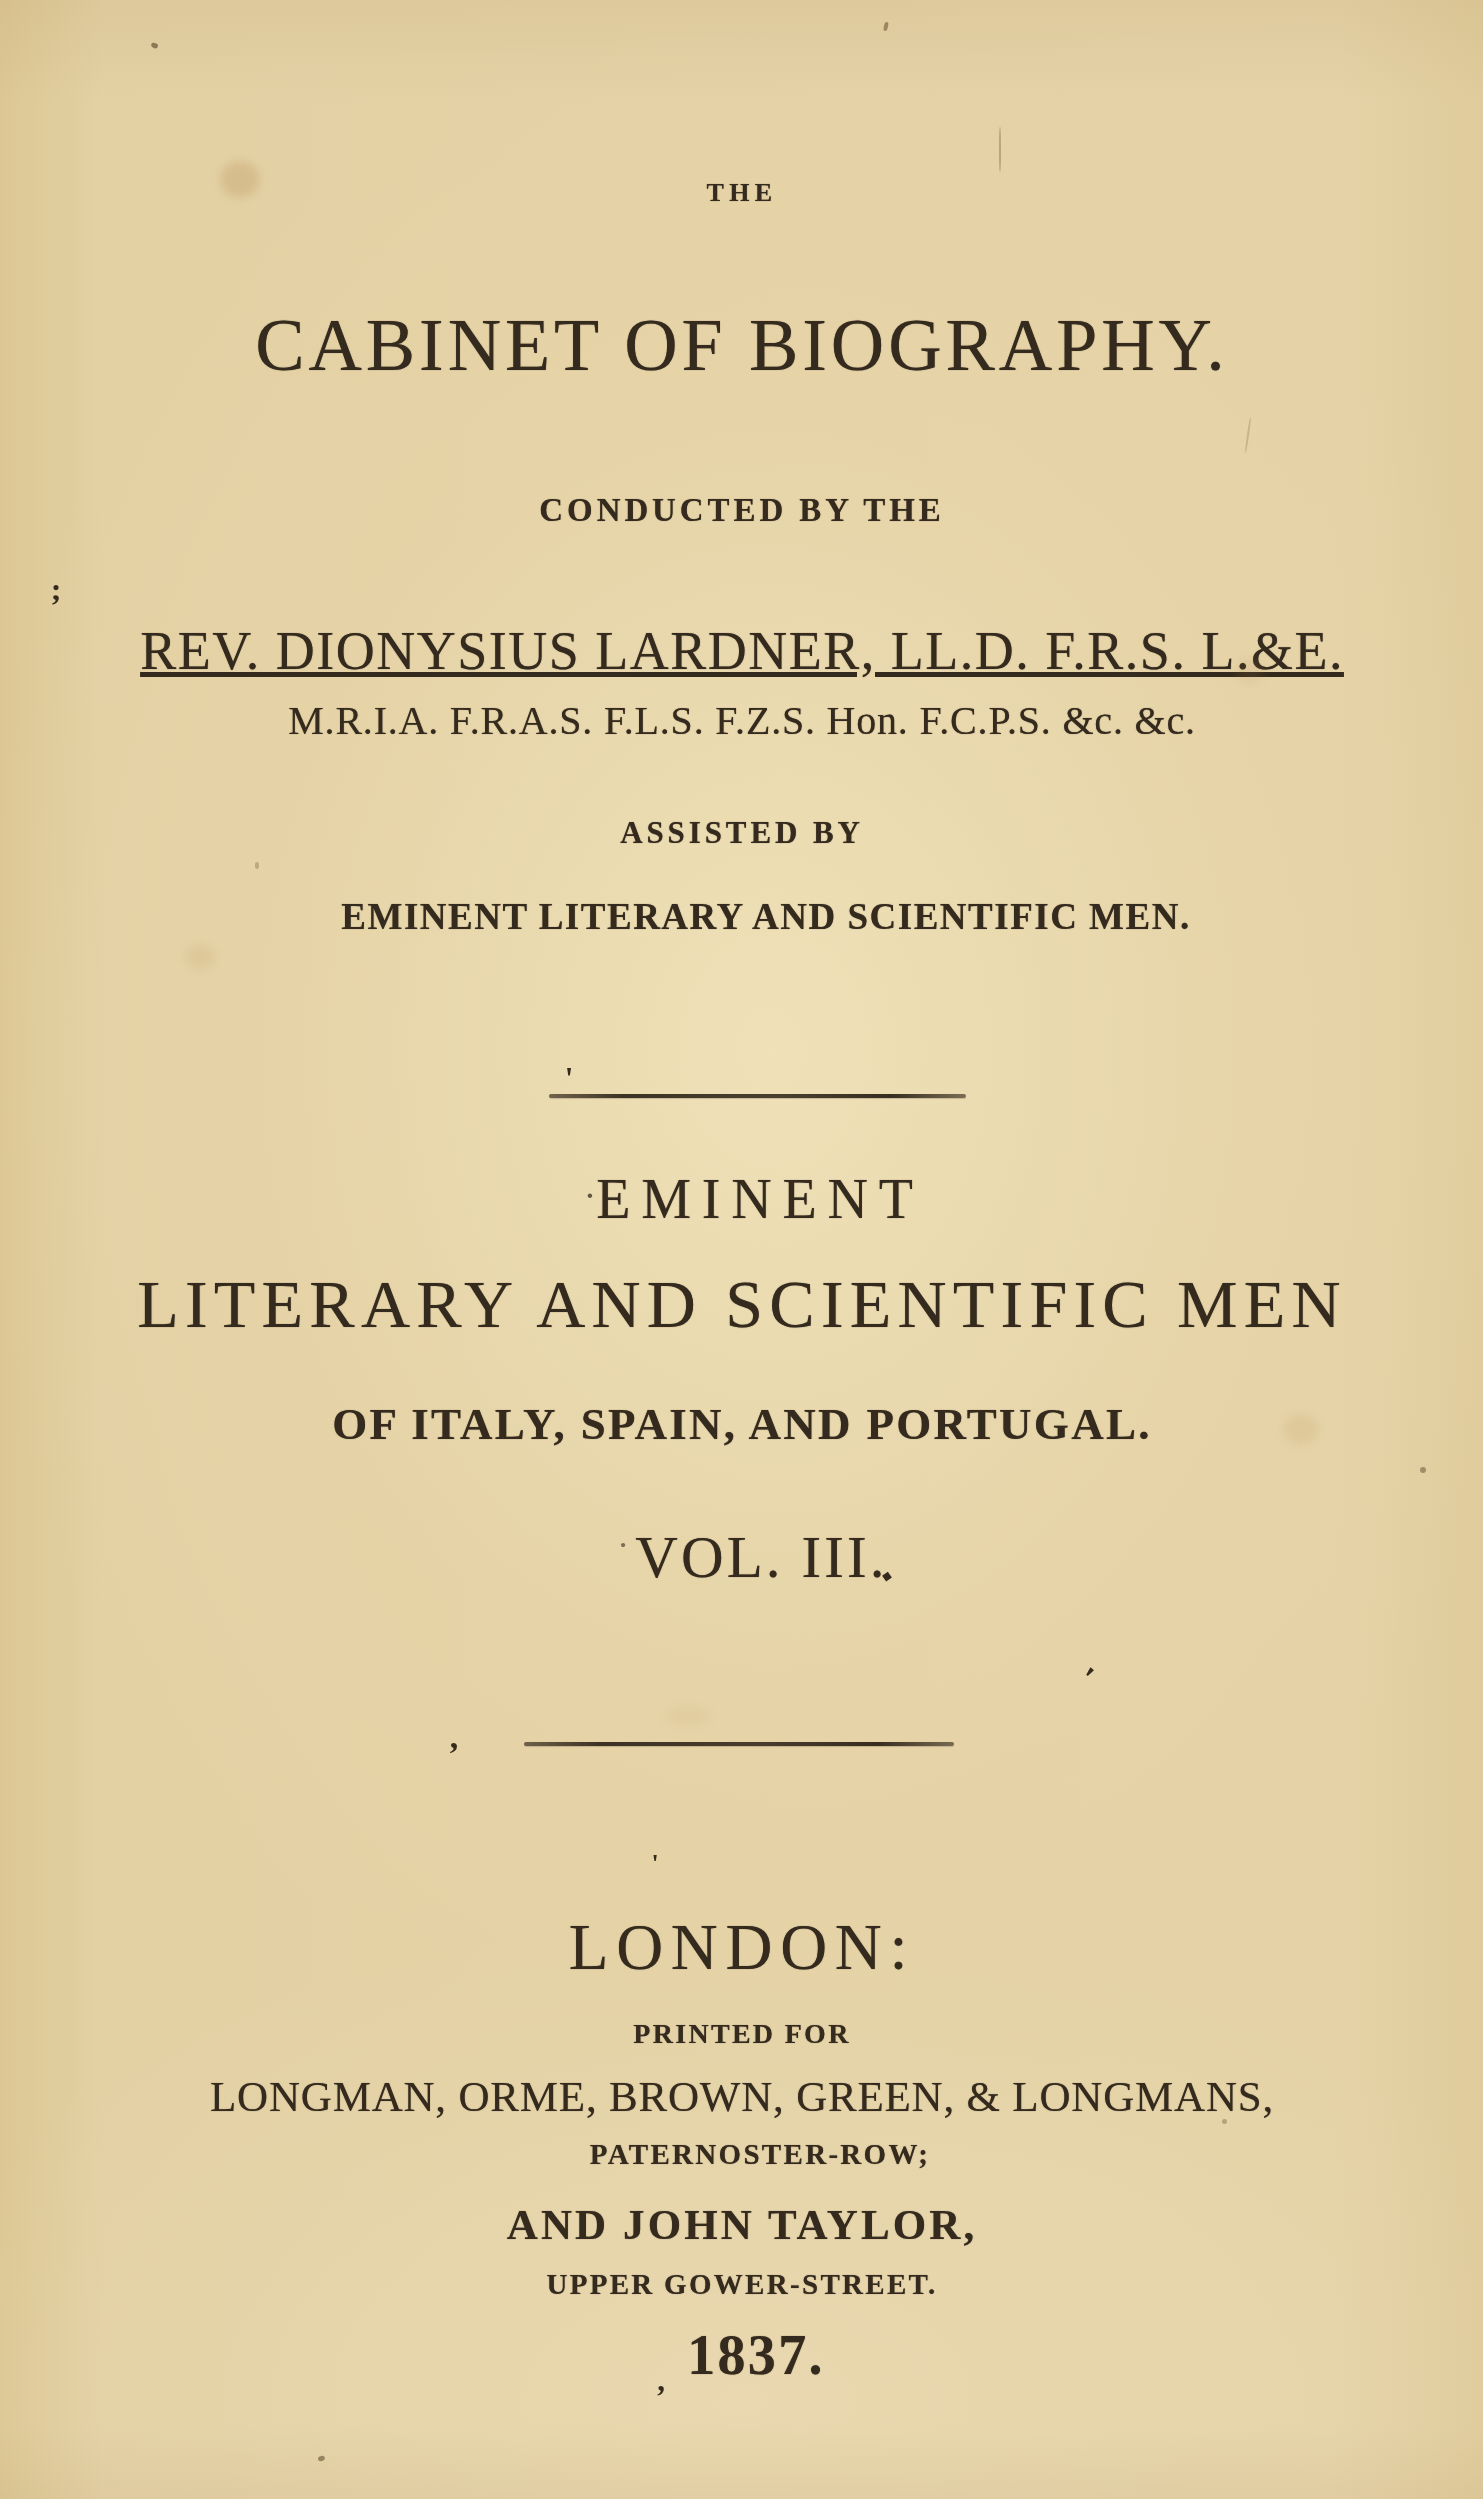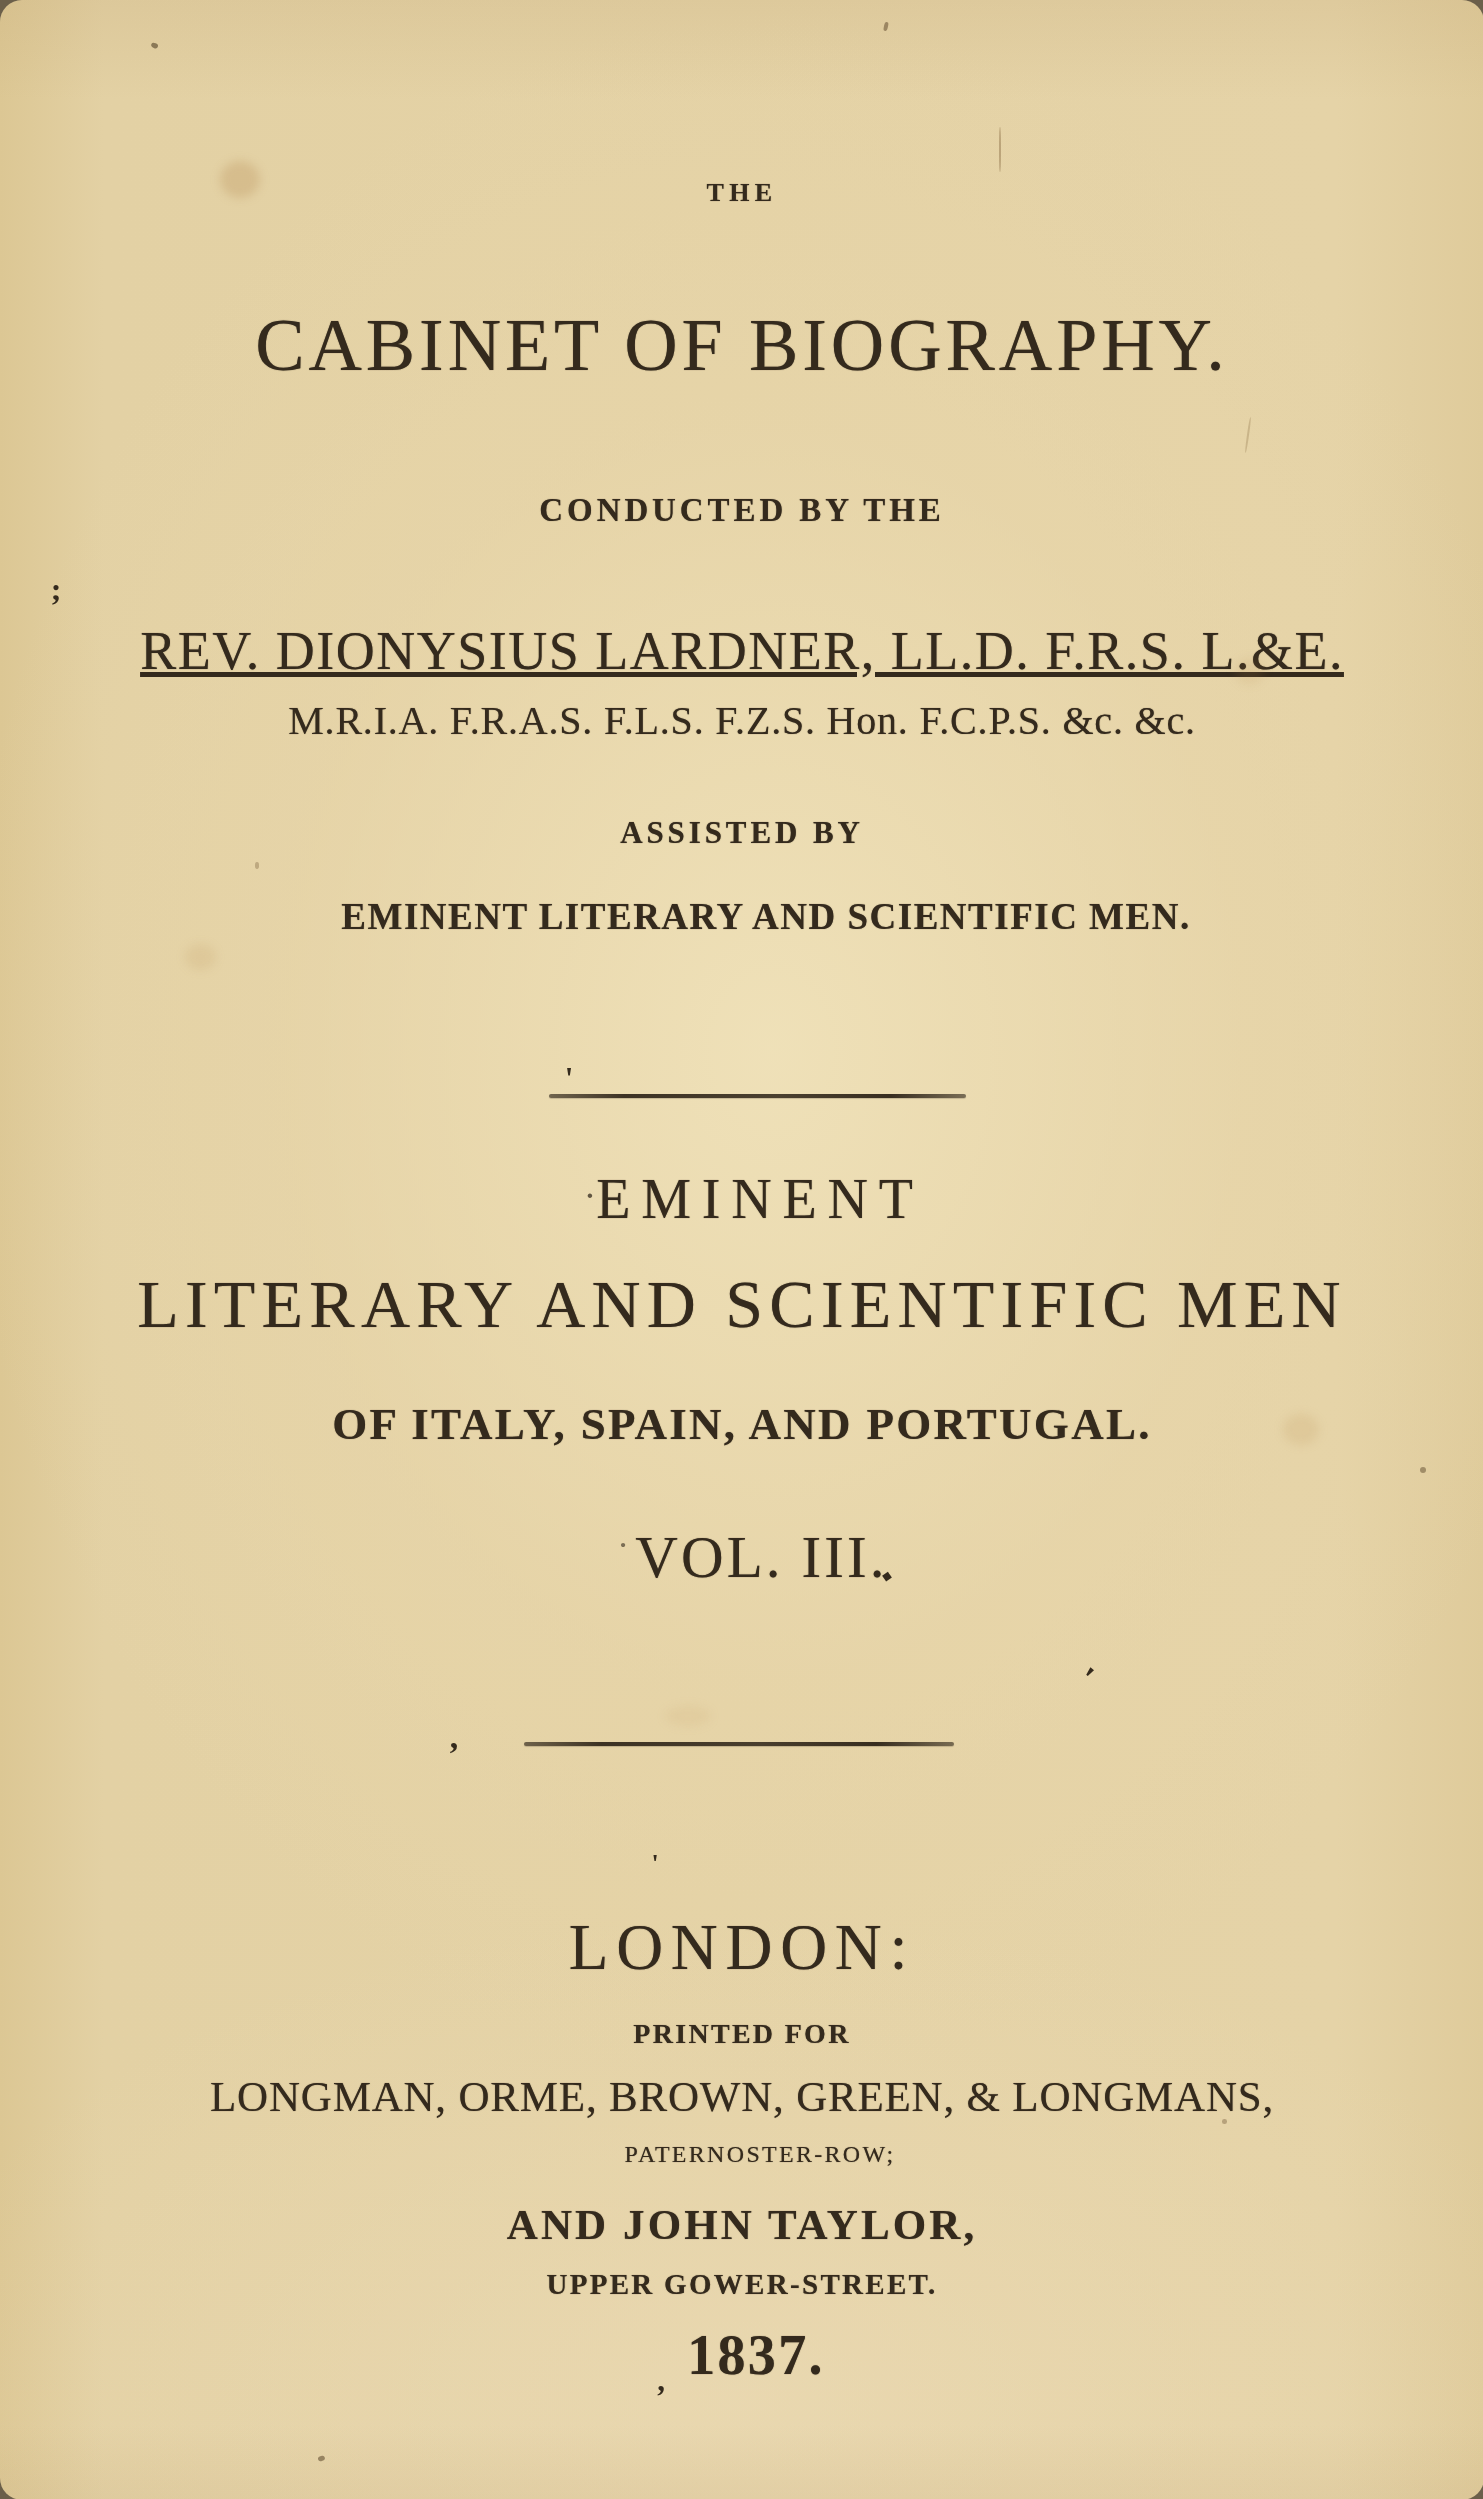--- a/index.html
+++ b/index.html
@@ -7,21 +7,20 @@
     position:relative;
     width:1484px;height:2500px;
     margin:0 auto;
     overflow:hidden;
     font-family:"Liberation Serif","DejaVu Serif",serif;
     color:#342a1d;
     background:
       radial-gradient(ellipse 1082px 1391px at 52% 42%, rgba(240,226,186,.9) 0%, rgba(232,214,170,.55) 45%, rgba(226,206,157,0) 75%),
       radial-gradient(ellipse 1236px 695px at 50% 96%, rgba(236,219,182,.6) 0%, rgba(236,219,182,0) 70%),
       linear-gradient(90deg, #dcc794 0%, #e3d1a4 7%, #e5d3a7 90%, #dfcb9b 100%);
-    border-radius: 22px;
   }
   
   #page:before{
     content:"";position:absolute;inset:0;pointer-events:none;
     background:
       linear-gradient(180deg, rgba(190,160,110,.18) 0%, rgba(190,160,110,0) 4%, rgba(190,160,110,0) 97%, rgba(190,160,110,.15) 100%);
   }
   .line{
     position:absolute;left:0;right:0;
     text-align:center;
@@ -36,21 +35,21 @@
   .honors        {top:720px; font-size:40px; font-weight:normal; letter-spacing:0.8px;}
   .assisted      {top:833px; font-size:31px; font-weight:bold; letter-spacing:3.9px;}
   .assistants    {top:916px; font-size:37px; font-weight:bold; letter-spacing:1.5px;padding-left:48px;}
   .series-kicker {top:1199px; font-size:56px; font-weight:normal; letter-spacing:10.8px; margin-left:36px;}
   .series-title  {top:1304px; font-size:68px; font-weight:normal; letter-spacing:6.2px;}
   .series-sub    {top:1424px; font-size:45px; font-weight:bold; letter-spacing:2.3px;}
   .volume        {top:1548px; font-size:59px; font-weight:normal; letter-spacing:3.1px; margin-left:39px;margin-top:9px;}
   .city          {top:1947px; font-size:65px; font-weight:normal; letter-spacing:7.7px;}
   .printed-for   {top:2034px; font-size:28px; font-weight:bold; letter-spacing:2.3px;}
   .publisher1    {top:2096px; font-size:43px; font-weight:normal; letter-spacing:0.8px;}
-  .pub1-addr     {top:2154px; font-size:24px; font-weight:normal; letter-spacing:2.3px;margin-left:36px;}
+  .pub1-addr     {top:2154px; font-size:29px; font-weight:bold; letter-spacing:2.3px;margin-left:36px;}
   .publisher2    {top:2224px; font-size:43px; font-weight:bold; letter-spacing:3.1px;}
   .pub2-addr     {top:2284px; font-size:29px; font-weight:bold; letter-spacing:2.3px;}
   .year          {top:2355px; font-size:56px; font-weight:bold; letter-spacing:2.3px;padding-left:28px;}
 
   .rule{
     position:absolute;height:3.9px;border-radius:2.3px;
     background:linear-gradient(90deg, rgba(46,36,24,.65), rgba(46,36,24,.92) 18%, rgba(46,36,24,.85) 55%, rgba(46,36,24,.95) 82%, rgba(46,36,24,.6));
     box-shadow:0 0.8px 0.8px rgba(46,36,24,.25);
   }
   .rule1{left:549px;width:417px;top:1094px;}

